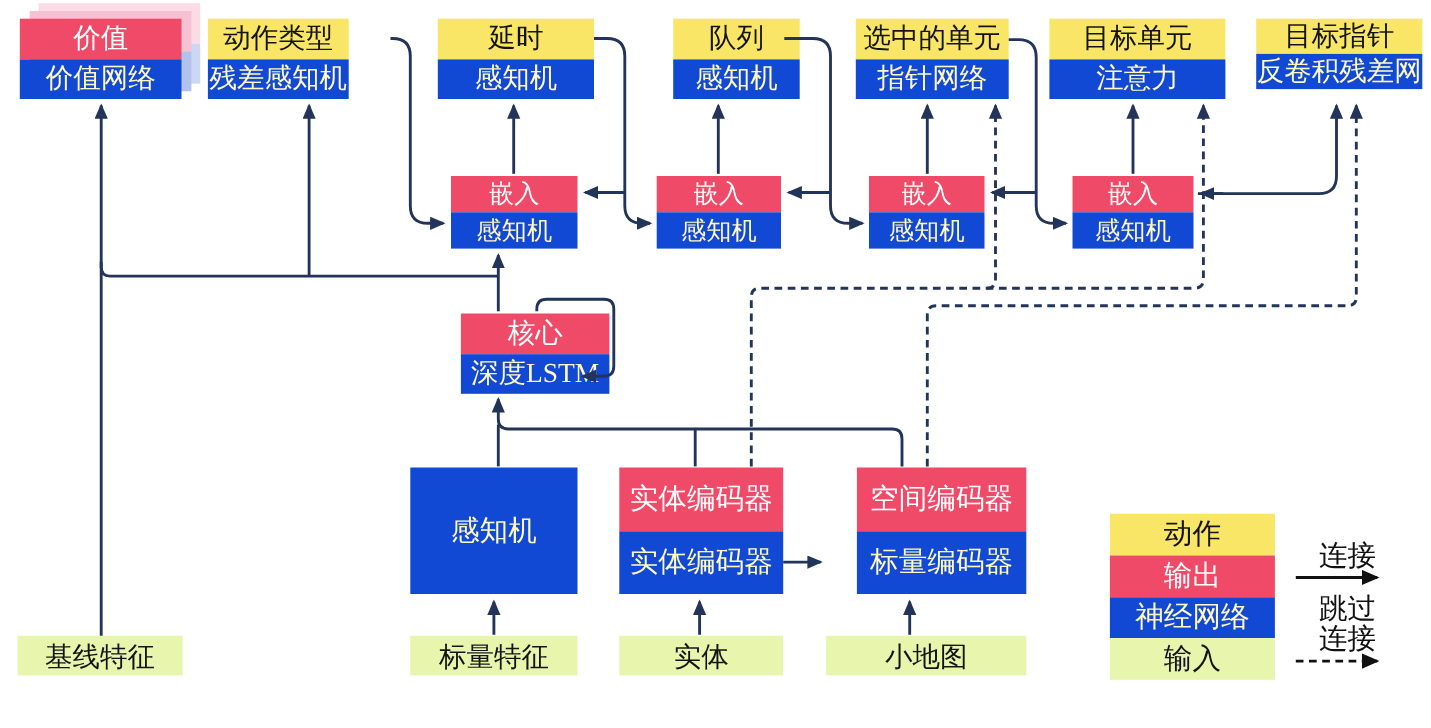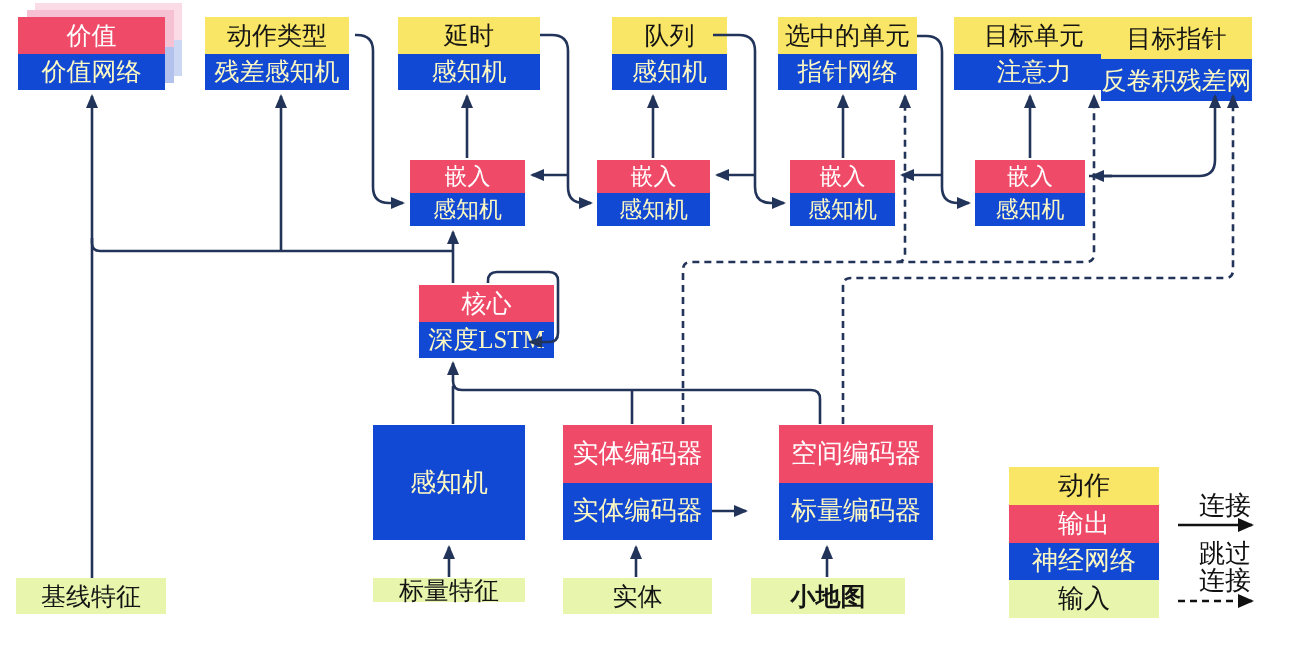--- a/index.html
+++ b/index.html
@@ -35,41 +35,41 @@
   </div>
   <div class="shadow" style="left:27px;top:10px;width:147px;height:73px;">
     <div class="row s1t"></div>
       <div class="row s1b"></div>
   </div>
 
   <div class="box head" style="left:18px;top:17px;width:147px;height:73px;">
     <div class="row red">价值</div>
     <div class="row blue">价值网络</div>
   </div>
-  <div class="box head" style="left:205px;top:17px;width:144px;height:73px;">
+  <div class="box head" style="left:189px;top:17px;width:128px;height:73px;">
     <div class="row yellow">动作类型</div>
     <div class="row blue">残差感知机</div>
   </div>
   <div class="box head" style="left:398px;top:17px;width:142px;height:73px;">
     <div class="row yellow">延时</div>
     <div class="row blue">感知机</div>
   </div>
   <div class="box head" style="left:598px;top:17px;width:115px;height:73px;padding-left:14px;">
     <div class="row yellow">队列</div>
     <div class="row blue">感知机</div>
   </div>
   <div class="box head" style="left:778px;top:17px;width:139px;height:73px;">
     <div class="row yellow">选中的单元</div>
     <div class="row blue">指针网络</div>
   </div>
   <div class="box head" style="left:954px;top:17px;width:160px;height:73px;">
     <div class="row yellow">目标单元</div>
     <div class="row blue">注意力</div>
   </div>
-  <div class="box head" style="left:1101px;top:17px;width:151px;height:84px;font-family:Liberation Serif, serif;">
+  <div class="box head" style="left:1142px;top:17px;width:151px;height:64px;font-family:Liberation Serif, serif;">
     <div class="row yellow">目标指针</div>
     <div class="row blue">反卷积残差网</div>
   </div>
 
   <div class="box emb" style="left:410px;top:160px;width:115px;height:66px;">
     <div class="row red">嵌入</div>
     <div class="row blue">感知机</div>
   </div>
   <div class="box emb" style="left:597px;top:160px;width:113px;height:66px;">
     <div class="row red">嵌入</div>
@@ -95,23 +95,23 @@
   <div class="box enc" style="left:563px;top:425px;width:149px;height:115px;">
     <div class="row red">实体编码器</div>
     <div class="row blue">实体编码器</div>
   </div>
   <div class="box enc" style="left:751px;top:425px;width:154px;height:115px;margin-left:28px;">
     <div class="row red">空间编码器</div>
     <div class="row blue">标量编码器</div>
   </div>
 
   <div class="box input green" style="left:16px;top:578px;width:150px;height:36px;">基线特征</div>
-  <div class="box input green" style="left:373px;top:578px;width:152px;height:24px;">标量特征</div>
+  <div class="box input green" style="left:373px;top:578px;width:152px;height:36px;">标量特征</div>
   <div class="box input green" style="left:563px;top:578px;width:149px;height:36px;">实体</div>
-  <div class="box input green" style="left:751px;top:578px;width:154px;height:36px;font-weight:bold;">小地图</div>
+  <div class="box input green" style="left:751px;top:578px;width:182px;height:36px;">小地图</div>
 
   <div class="box" style="left:1009px;top:467px;width:150px;height:151px;">
     <div class="row legend-row yellow">动作</div>
     <div class="row legend-row red">输出</div>
     <div class="row legend-row blue">神经网络</div>
     <div class="row legend-row green">输入</div>
   </div>
   <div class="legend-text" style="left:1180px;top:492px;width:90px;">连接</div>
   <div class="legend-text" style="left:1180px;top:540px;width:90px;">
     <div>跳过</div>

